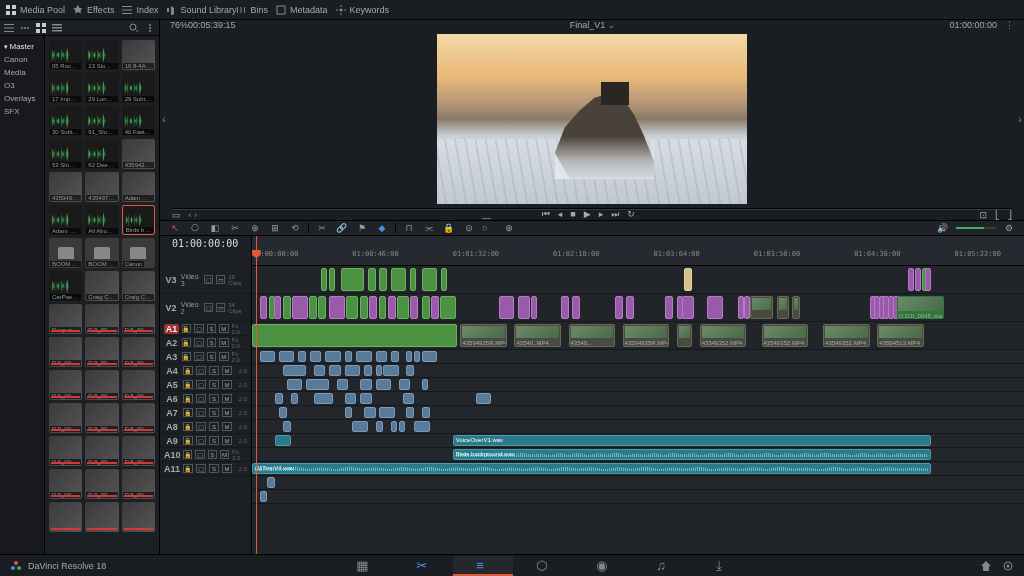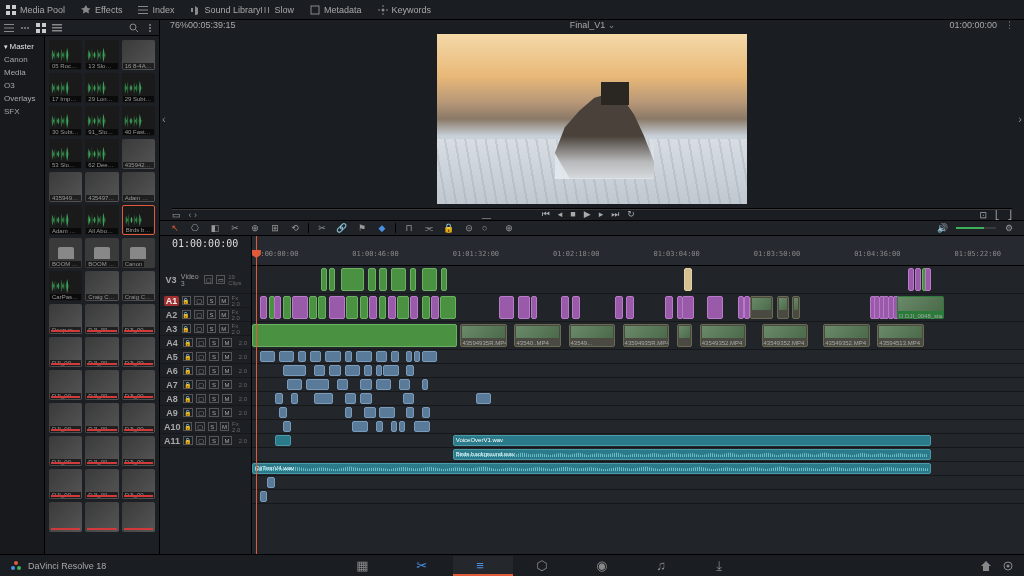--- a/index.html
+++ b/index.html
@@ -1,18 +1,18 @@
 <!DOCTYPE html>
 <html><head>
 <meta charset="utf-8">
 <style>
 *{margin:0;padding:0;box-sizing:border-box;font-family:Arial,Helvetica,sans-serif;font-size:9px;color:#a8a8a8;user-select:none}
 body{background:#12151a;width:1024px;height:576px;overflow:hidden;position:relative}
 .top-bar{height:20px;background:#1a1d22;display:flex;align-items:center;padding:0 6px;border-bottom:1px solid #000}
-.top-left,.top-right{display:flex;gap:16px;align-items:center}
+.top-left,.top-right{display:flex;gap:8px;align-items:center}
 .top-tab{display:flex;align-items:center;gap:4px;cursor:pointer;font-size:9px}
 .top-tab.active{color:#e0e0e0}
 .top-center{flex:1;text-align:center;color:#d0d0d0;font-size:10px}
 .top-tab .ico{width:10px;height:10px;display:inline-block}
 .edited{color:#888;font-style:italic;margin-left:6px}
 .main{display:flex;height:534px}
 .left-panel{width:160px;background:#1c1f24;border-right:1px solid #000;display:flex;flex-direction:column}
 .lp-toolbar{height:16px;display:flex;align-items:center;padding:0 4px;gap:6px;border-bottom:1px solid #000}
 .lp-ico{width:10px;height:10px;cursor:pointer}
 .lp-body{display:flex;flex:1;overflow:hidden}
@@ -135,21 +135,21 @@
         <span>Sound Library</span>
       </span>
   </div>
   <div class="top-right">
     <span class="top-tab">
         <svg class="ico" viewBox="0 0 10 10">
           <rect x="1" y="2" width="1" height="6" fill="#888"></rect>
           <rect x="4.5" y="2" width="1" height="6" fill="#888"></rect>
           <rect x="8" y="2" width="1" height="6" fill="#888"></rect>
         </svg>
-        <span>Slow</span>
+        <span>Bins</span>
       </span>
     <span class="top-tab">
         <svg class="ico" viewBox="0 0 10 10">
           <rect x="1" y="1" width="8" height="8" fill="none" stroke="#888"></rect>
         </svg>
         <span>Metadata</span>
       </span>
     <span class="top-tab">
         <svg class="ico" viewBox="0 0 10 10">
           <circle cx="5" cy="5" r="1.5" fill="#888"></circle>
@@ -420,20 +420,27 @@
 
     <div class="timeline-area">
       <div class="tc-display">01:00:00:00</div>
       <div class="track-headers" id="track-headers">
           <div class="track-head">
             <span class="th-id">V3</span>
             <span class="th-name">Video 3</span>
             <span class="th-box">▢</span>
             <span class="th-box">▭</span>
             <span class="th-info">19 Clips</span>
+          </div>
+          <div class="track-head">
+            <span class="th-id">V2</span>
+            <span class="th-name">Video 2</span>
+            <span class="th-box">▢</span>
+            <span class="th-box">▭</span>
+            <span class="th-info">34 Clips</span>
           </div>
           <div class="track-head a-track">
             <span class="th-id red">A1</span>
             <span class="th-box">🔒</span>
             <span class="th-box">▢</span>
             <span class="th-box">S</span>
             <span class="th-box">M</span>
             <span class="th-info">Fx 2.0</span>
           </div>
           <div class="track-head a-track">

